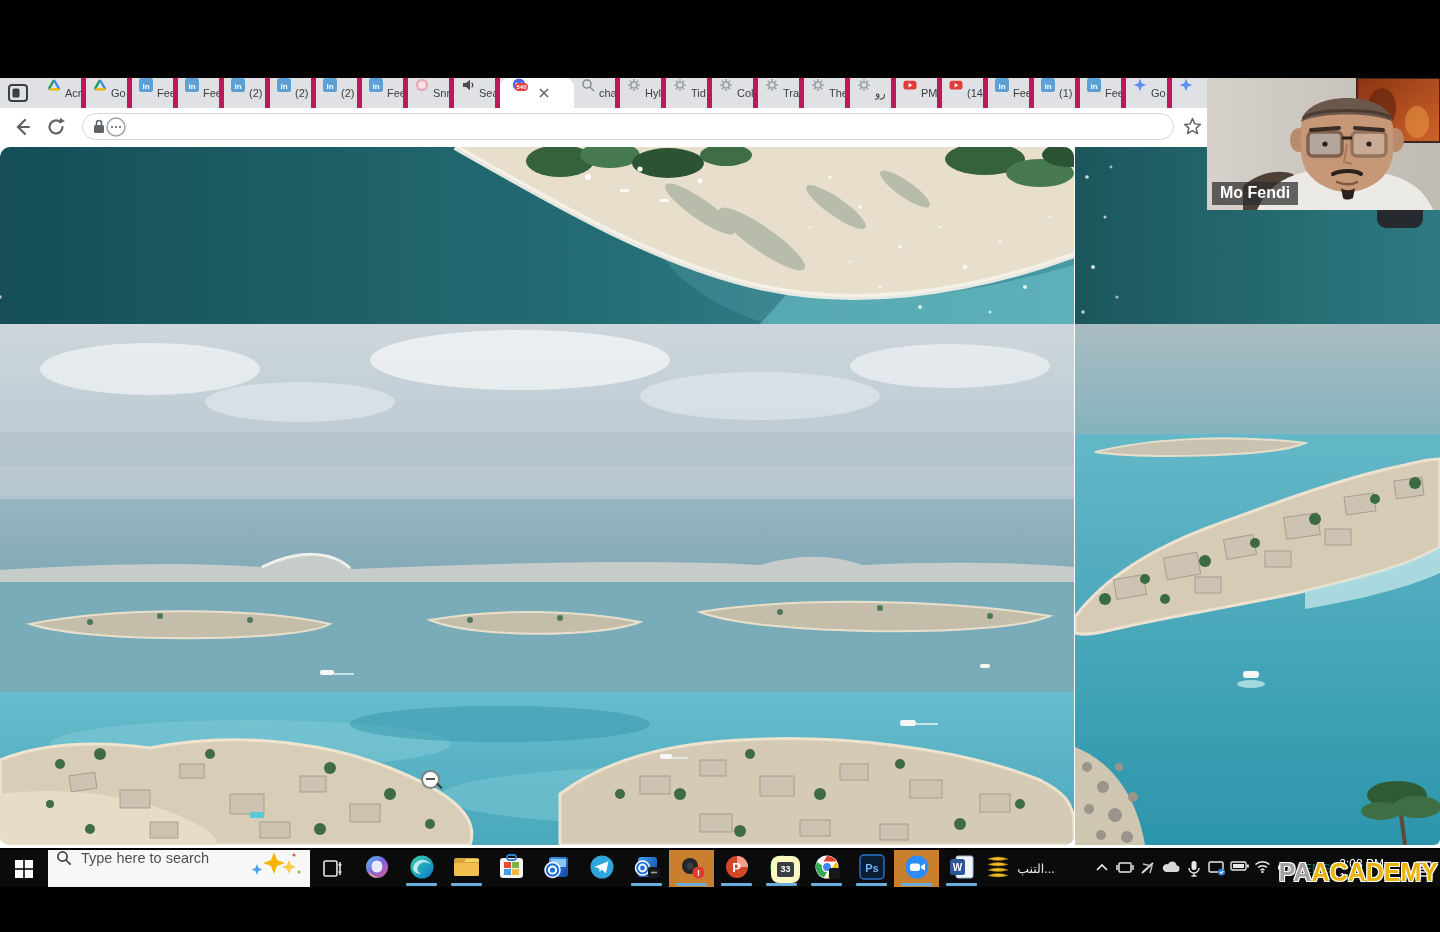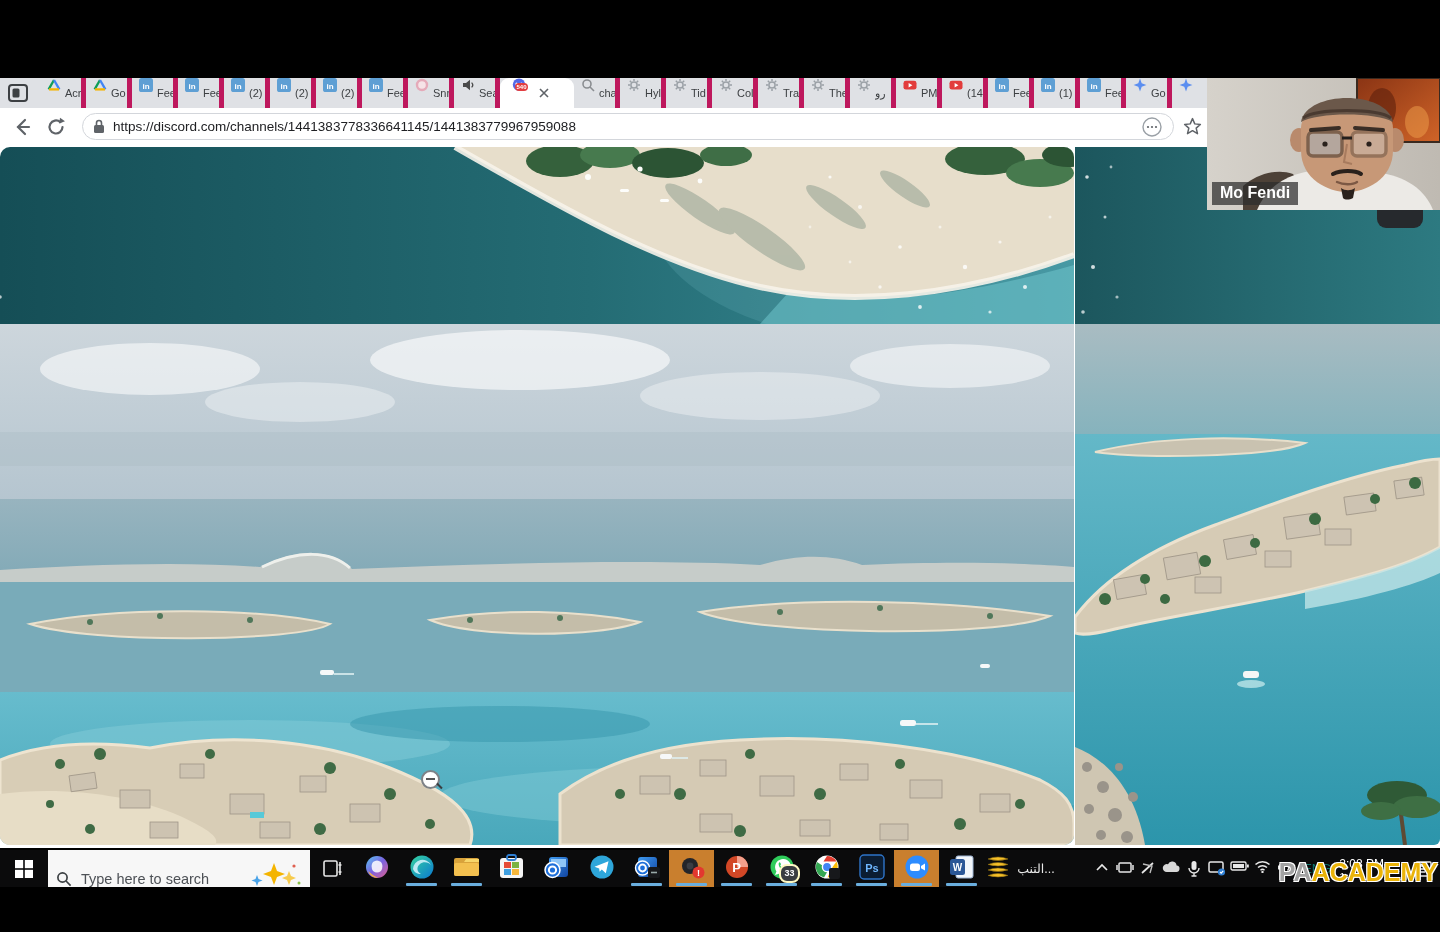--- a/index.html
+++ b/index.html
@@ -36,30 +36,30 @@
   #zoomcursor:before{content:"";position:absolute;left:3px;top:6px;width:9px;height:2px;background:#555;}
   #zoomcursor:after{content:"";position:absolute;left:13px;top:13px;width:7px;height:2px;background:#3a3d40;transform:rotate(45deg);}
   
   #webcam{position:absolute;left:1207px;top:78px;width:233px;height:132px;z-index:20;background:#c9c5bf;overflow:hidden;}
   #nametag{position:absolute;left:5px;bottom:5px;background:rgba(45,45,45,.72);color:#fff;
       font-size:16px;font-weight:bold;padding:2px 8px 3px;}
   #handle{position:absolute;left:1377px;top:202px;width:46px;height:26px;background:#26292d;border-radius:0 0 9px 9px;z-index:15;}
   
   #taskbar{position:absolute;left:0;top:850px;width:1440px;height:37px;background:#0b0b0c;display:flex;align-items:stretch;z-index:30;}
   #startbtn{width:48px;display:flex;align-items:center;justify-content:center;cursor:pointer;}
-  #searchbox{width:262px;background:#f7f7f7;display:flex;align-items:flex-end;padding:0 8px;box-sizing:border-box;cursor:text;}
+  #searchbox{width:262px;background:#f7f7f7;display:flex;align-items:flex-start;padding:0 8px;box-sizing:border-box;cursor:text;}
   #searchbox .ph{color:#4d5156;font-size:14.5px;margin-left:9px;flex:1;}
   #taskview{width:44px;display:flex;align-items:center;justify-content:center;cursor:pointer;}
   #apps{display:flex;}
   .appslot{position:relative;width:45px;display:flex;align-items:center;justify-content:center;cursor:pointer;}
   .appslot.hl{background:#c97f2e;}
   .appslot .ul{position:absolute;left:7px;right:7px;bottom:1px;height:3px;background:#6aaede;border-radius:1px;}
   .appslot.wide{width:78px;color:#e8e8e8;font-size:12.5px;}
   .appslot.wide span{margin-right:6px;}
-  .app-badge{position:absolute;right:4px;bottom:4px;min-width:15px;height:15px;background:#3a3d41;border:2px solid #fef9c3;
+  .app-badge{position:absolute;right:4px;bottom:4px;min-width:15px;height:15px;background:#3a3d41;border:6px solid #fef9c3;
       border-radius:8px;color:#fff;font-size:9px;line-height:15px;text-align:center;font-weight:bold;padding:0 1px;}
   #tray{margin-left:auto;display:flex;align-items:center;}
   #tray .ticon{width:23px;display:flex;justify-content:center;cursor:pointer;}
   #lang{color:#0f766e;font-size:13px;margin:0 8px 0 6px;cursor:pointer;}
   #clock{color:#fff;font-size:12px;text-align:center;line-height:13px;margin-right:22px;cursor:pointer;padding-top:4px;}
   #clock .d{font-size:11px;color:#e8e8e8;text-align:left;}
   #notif{width:34px;display:flex;align-items:center;justify-content:center;}
   #watermark{position:absolute;right:2px;top:858px;z-index:60;font-size:25px;font-weight:bold;letter-spacing:0;white-space:nowrap;}
   #watermark .pa{color:#a3a3a3;text-shadow:-1px -1px 0 #fff,1px -1px 0 #fff,-1px 1px 0 #fff,1px 1px 0 #fff;}
   #watermark .ac{color:#eab308;text-shadow:-1px -1px 0 #fff,1px -1px 0 #fff,-1px 1px 0 #fff,1px 1px 0 #fff;}
@@ -285,21 +285,20 @@
           <polygon points="16,2.8 21,6.2 15.2,8.6" fill="#5f6368"></polygon>
         </svg>
     </span>
     <div id="urlpill">
       <span style="width:12px;height:15px;">
         <svg viewBox="0 0 12 15">
             <rect x="1" y="6" width="10" height="8" rx="1.5" fill="#5f6368"></rect>
             <path d="M3.5 6 V4 a2.5 2.5 0 0 1 5 0 V6" fill="none" stroke="#5f6368" stroke-width="1.6"></path>
           </svg>
       </span>
-      <span id="urltext">https://discord.com/channels/1441383778336641145/1441383779967959088</span>
       <span style="width:22px;height:22px;">
         <svg viewBox="0 0 22 22">
             <circle cx="11" cy="11" r="9" fill="none" stroke="#9aa0a6" stroke-width="1.4"></circle>
             <circle cx="7" cy="11" r="1.1" fill="#5f6368"></circle>
             <circle cx="11" cy="11" r="1.1" fill="#5f6368"></circle>
             <circle cx="15" cy="11" r="1.1" fill="#5f6368"></circle>
           </svg>
       </span>
     </div>
     <span class="navbtn" style="left:1182px;top:8px;width:21px;height:21px;">

